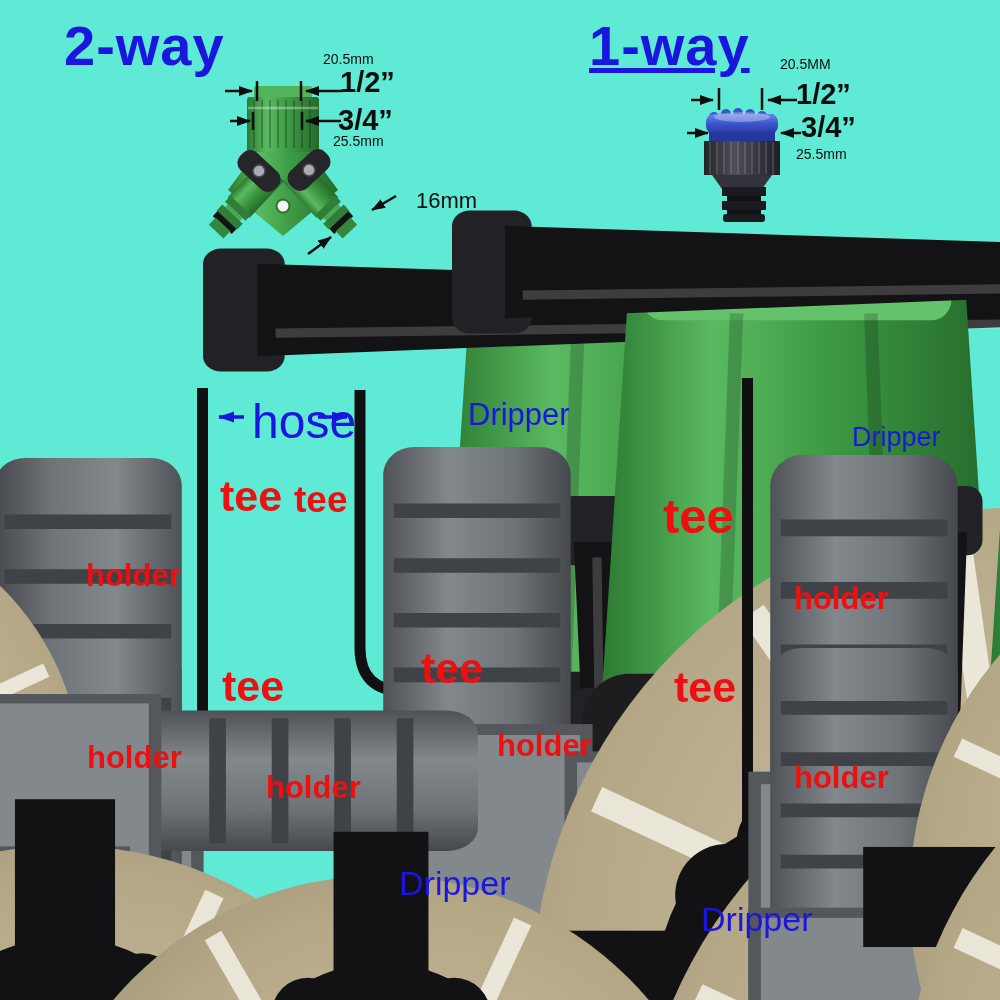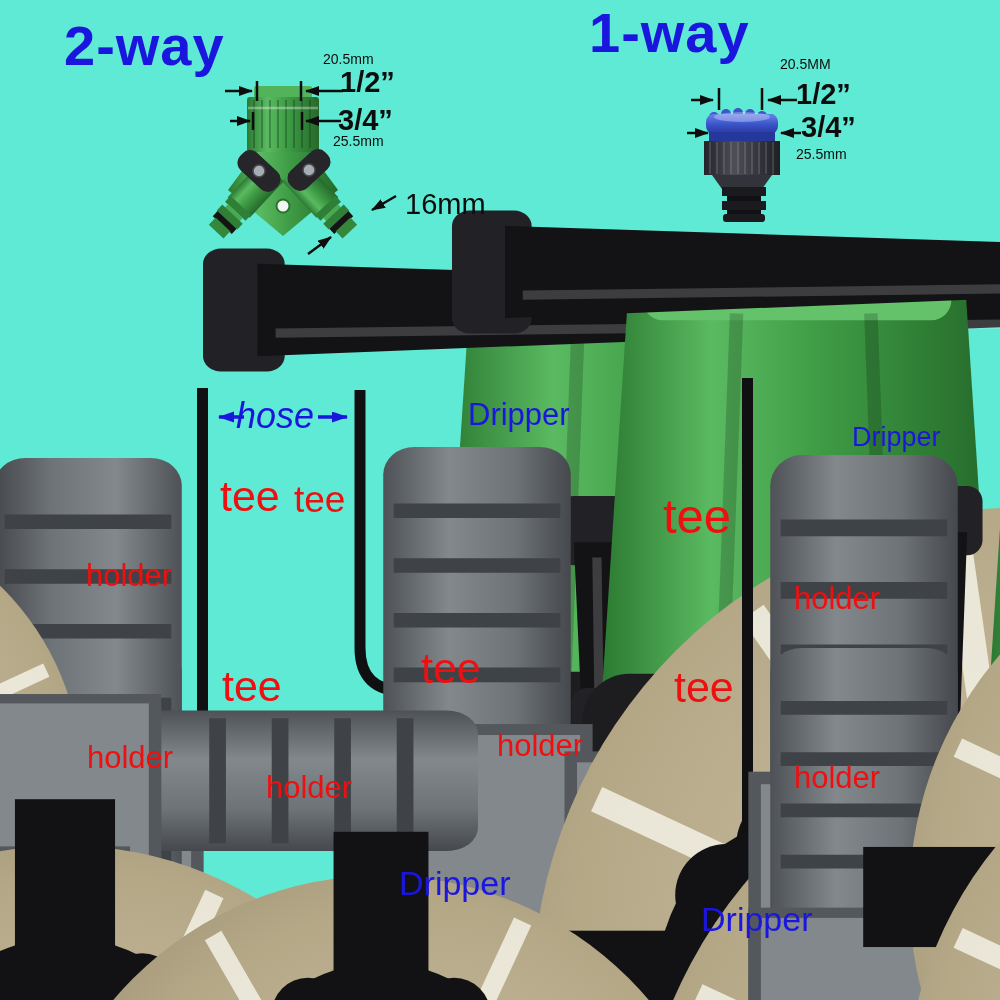--- a/index.html
+++ b/index.html
@@ -1,21 +1,21 @@
 <!DOCTYPE html>
 <html><head>
 <meta charset="utf-8">
 <style>
   html,body{margin:0;padding:0;background:#ffffff;}
   #stage{position:relative;width:1000px;height:1000px;background:#5eead4;overflow:hidden;
          font-family:"Liberation Sans", sans-serif;}
   #scene{position:absolute;left:0;top:0;}
   .lbl{position:absolute;white-space:nowrap;line-height:1;font-family:"Liberation Sans", sans-serif;}
   .blue{color:#1b16dd;}
-  .red{color:#ee1010;}
+  .red{color:#ee1010;font-weight:bold;}
   .dark{color:#0d0d0d;}
   .title{font-size:56px;font-weight:600;letter-spacing:1px;}
   .dim-sm{font-size:14px;font-weight:500;}
   .dim-lg{font-size:29px;font-weight:700;}
   .part{font-size:31px;}
   .part-lg{font-size:43px;}
 </style>
 </head>
 <body>
 
@@ -239,29 +239,29 @@
       <path d="M244,417 H219" marker-end="url(#arrU)"></path>
       <path d="M318,417 H347" marker-end="url(#arrU)"></path>
     </g>
   </svg>
 
   <span class="lbl title blue" style="left:64px;top:18px;">2-way</span>
   <span class="lbl dim-sm dark" style="left:323px;top:52px;">20.5mm</span>
   <span class="lbl dim-lg dark" style="left:340px;top:68px;">1/2”</span>
   <span class="lbl dim-lg dark" style="left:338px;top:106px;">3/4”</span>
   <span class="lbl dim-sm dark" style="left:333px;top:134px;">25.5mm</span>
-  <span class="lbl dark" style="left:405px;top:190px;font-size:29px;">16mm</span>
-
-  <span class="lbl title blue" style="left:589px;top:5px;">1-way</span>
+  <span class="lbl dark" style="left:416px;top:190px;font-size:22px;">16mm</span>
+
+  <span class="lbl title blue" style="left:589px;top:18px;text-decoration:underline;">1-way</span>
   <span class="lbl dim-sm dark" style="left:780px;top:57px;">20.5MM</span>
   <span class="lbl dim-lg dark" style="left:796px;top:80px;">1/2”</span>
   <span class="lbl dim-lg dark" style="left:801px;top:113px;">3/4”</span>
   <span class="lbl dim-sm dark" style="left:796px;top:147px;">25.5mm</span>
 
-  <span class="lbl blue" style="left:236px;top:398px;font-size:36px;font-style:italic;">hose</span>
+  <span class="lbl blue" style="left:252px;top:398px;font-size:48px;">hose</span>
 
   <span class="lbl part-lg red" style="left:220px;top:475px;">tee</span>
   <span class="lbl red" style="left:294px;top:481px;font-size:37px;">tee</span>
   <span class="lbl part red" style="left:86px;top:560px;">holder</span>
   <span class="lbl part-lg red" style="left:222px;top:665px;">tee</span>
   <span class="lbl part red" style="left:87px;top:742px;">holder</span>
   <span class="lbl part red" style="left:266px;top:772px;">holder</span>
 
   <span class="lbl part blue" style="left:468px;top:399px;">Dripper</span>
   <span class="lbl part-lg red" style="left:421px;top:647px;">tee</span>

